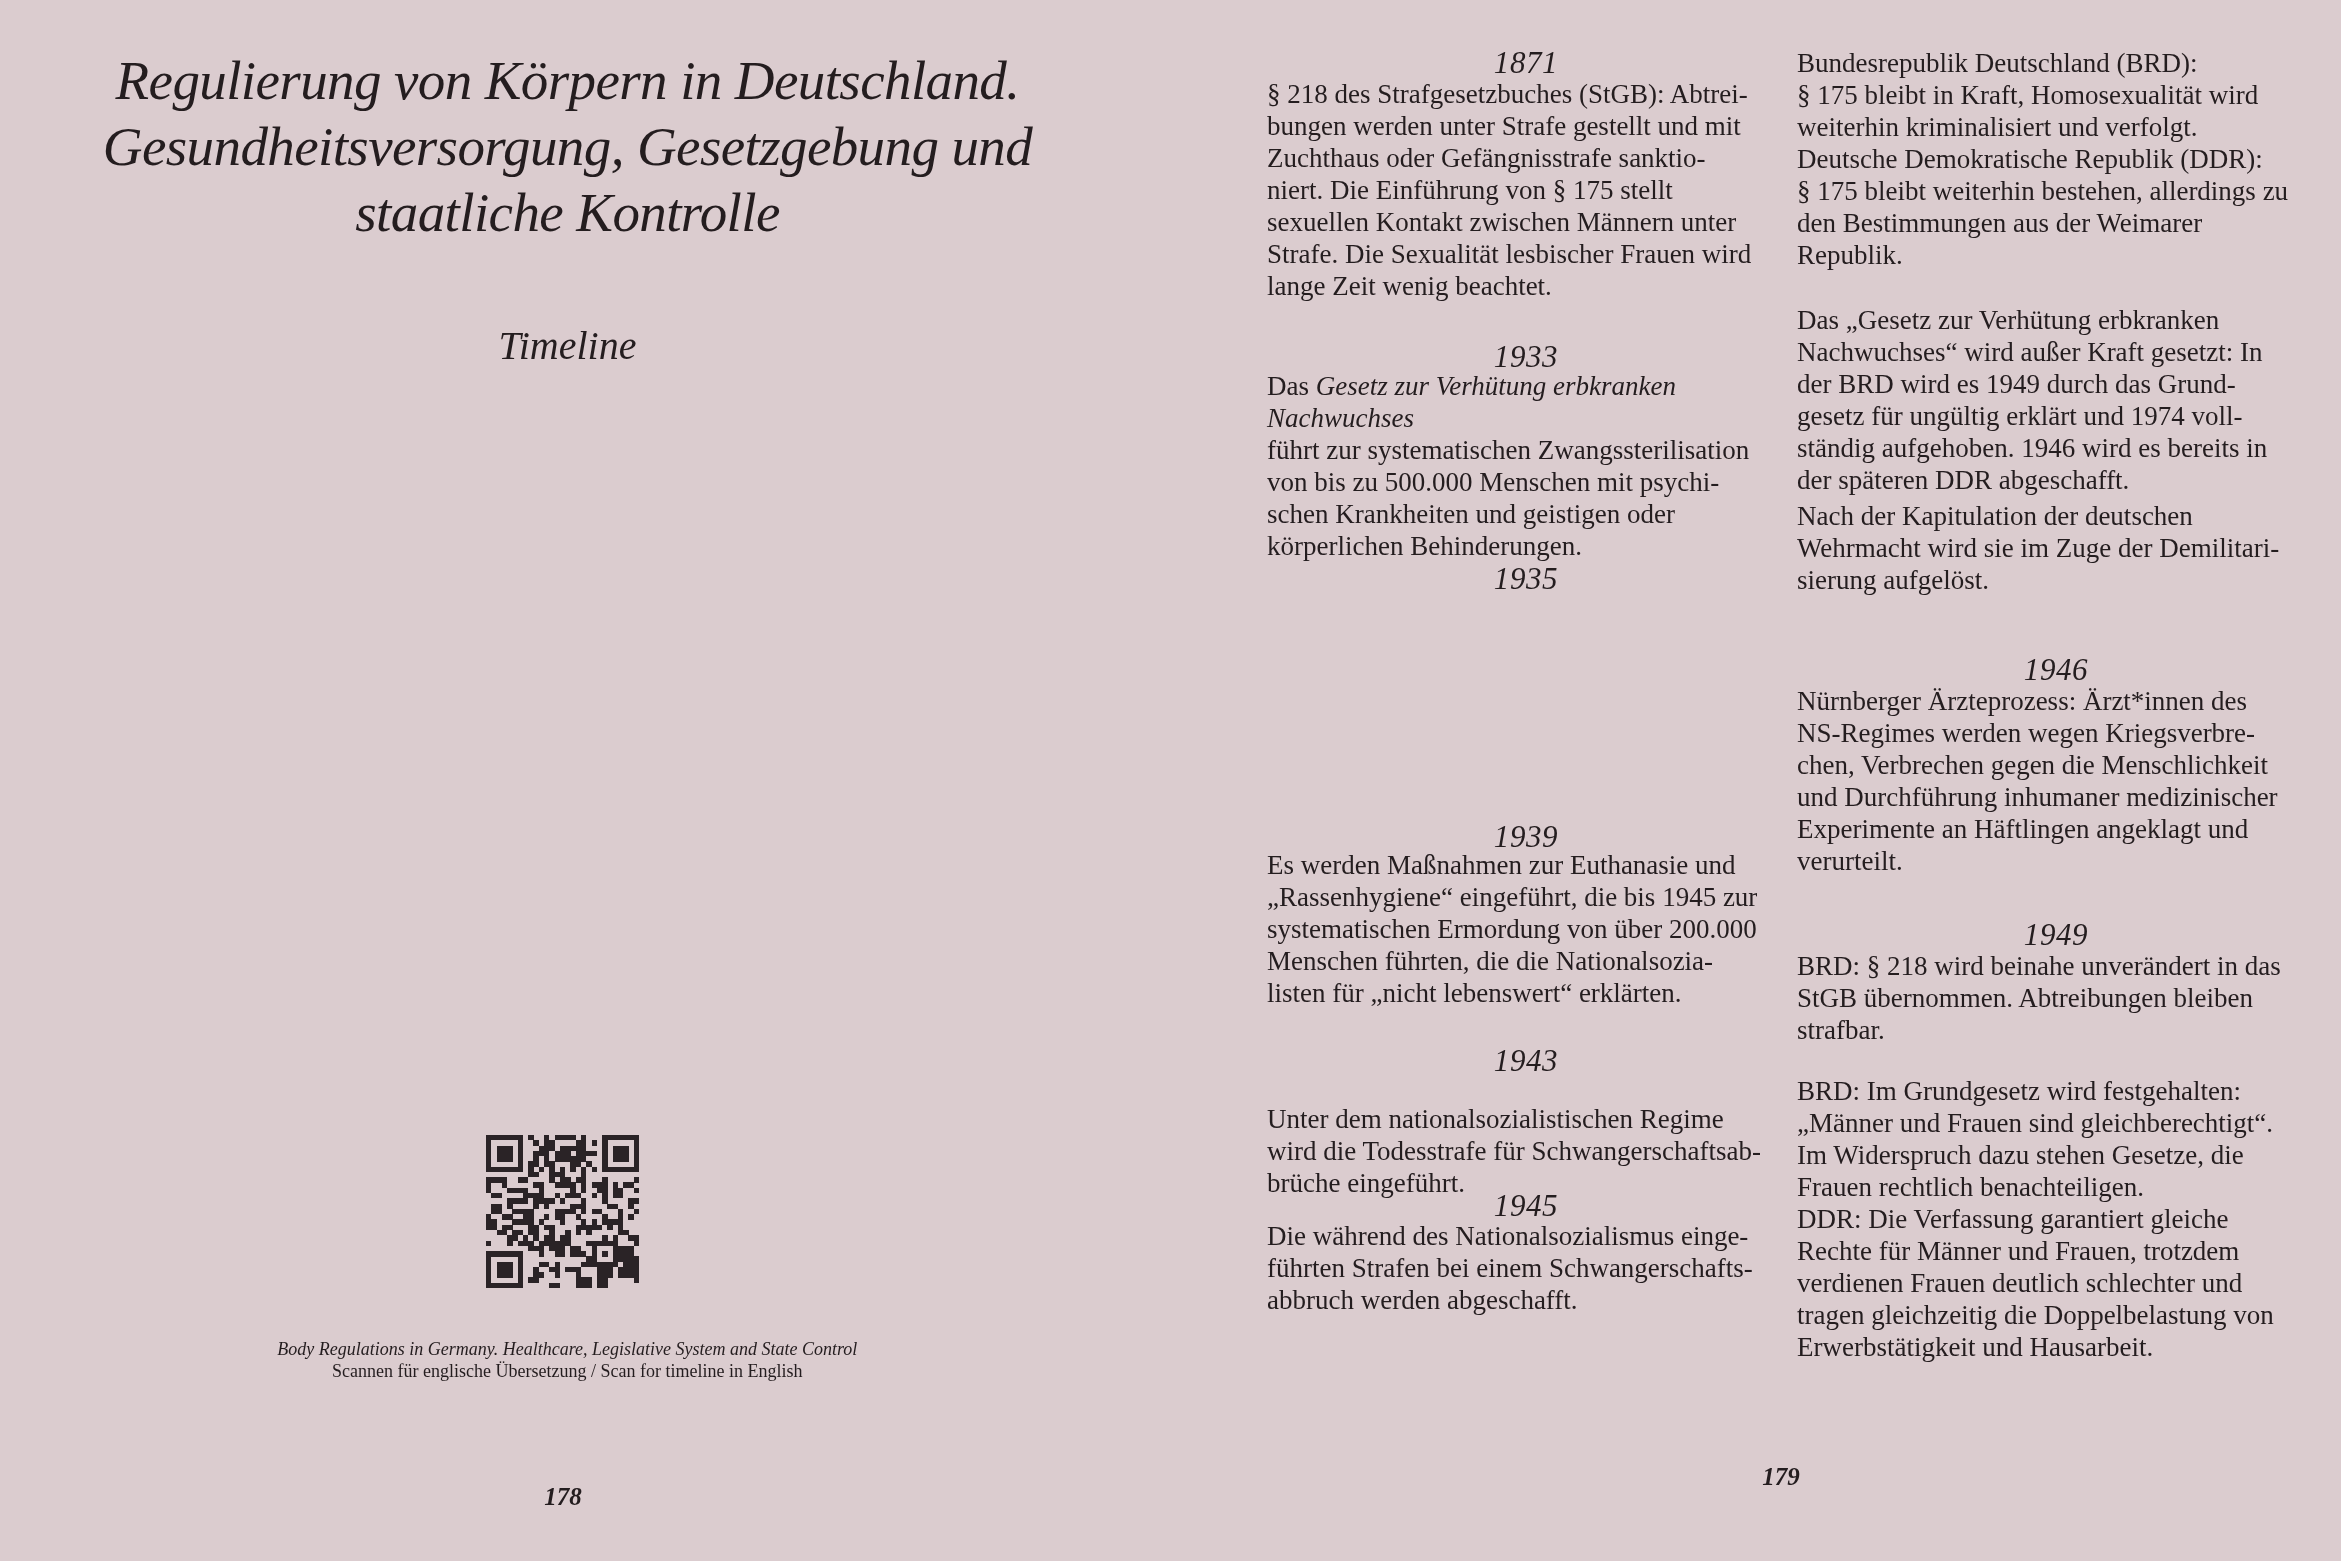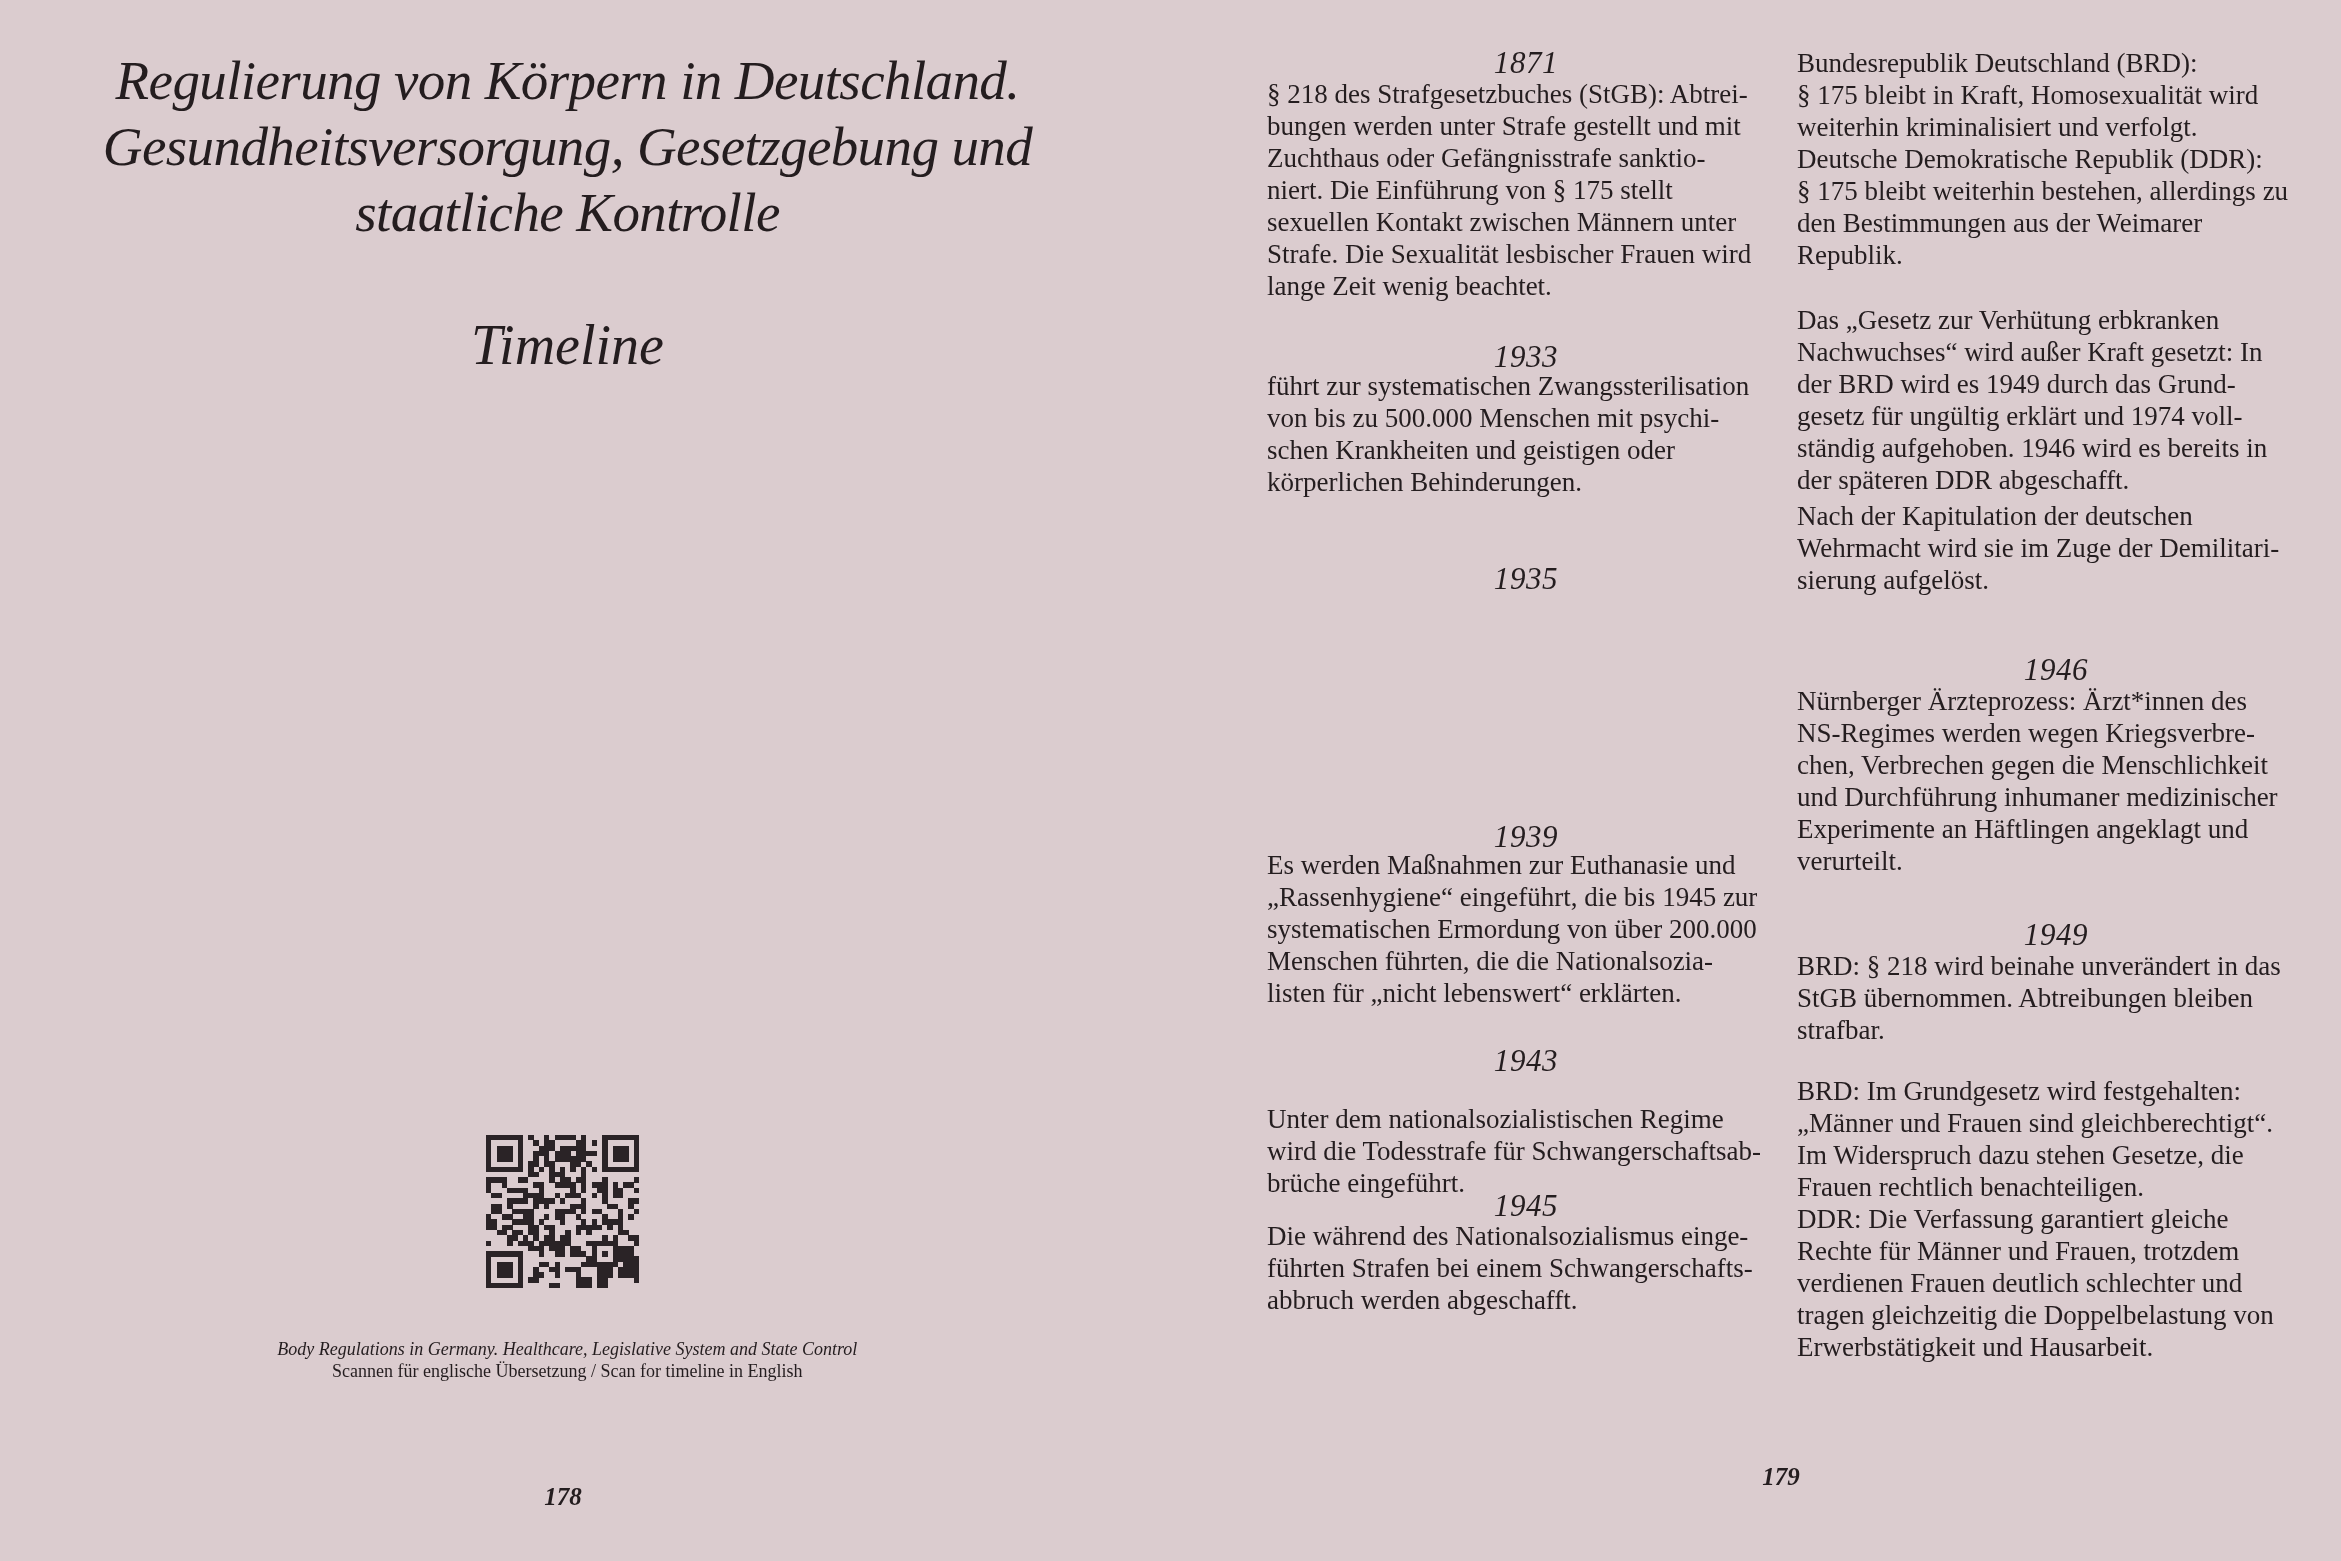--- a/index.html
+++ b/index.html
@@ -13,21 +13,21 @@
   .pre { white-space:pre-line; }
 
   
   .display-title {
     left:16.5px; top:48px; width:1102px;
     font-style:italic; font-size:55px; line-height:66px;
     text-align:center; letter-spacing:-0.6px;
   }
   .subtitle {
     left:16.5px; top:318px; width:1102px;
-    font-style:italic; font-size:56px; line-height:55px;
+    font-style:italic; font-size:40px; line-height:55px;
     text-align:center;
   }
 
   
   .body-text { font-size:27px; line-height:32px; }
   .col1 { left:1267px; width:551px; }
   .col2 { left:1797px; width:551px; }
   .year-heading {
     font-style:italic; font-size:31px; line-height:34px;
     text-align:center; width:518px; letter-spacing:0.6px;
@@ -499,20 +499,21 @@
   <div class="abs col1 body-text pre" style="top:78px">§ 218 des Strafgesetzbuches (StGB): Abtrei-
 bungen werden unter Strafe gestellt und mit
 Zuchthaus oder Gefängnisstrafe sanktio-
 niert. Die Einführung von § 175 stellt
 sexuellen Kontakt zwischen Männern unter
 Strafe. Die Sexualität lesbischer Frauen wird
 lange Zeit wenig beachtet.</div>
 
   <div class="abs col1 year-heading" style="top:340px">1933</div>
   <div class="abs col1 body-text" style="top:370px">
+    <div><span>Das </span><span class="inline-italic">Gesetz zur Verhütung erbkranken Nachwuchses</span></div>
     <div class="pre">führt zur systematischen Zwangssterilisation
 von bis zu 500.000 Menschen mit psychi-
 schen Krankheiten und geistigen oder
 körperlichen Behinderungen.</div>
   </div>
 
   <div class="abs col1 year-heading" style="top:562px">1935</div>
 
   <div class="abs col1 year-heading" style="top:820px">1939</div>
   <div class="abs col1 body-text pre" style="top:849px">Es werden Maßnahmen zur Euthanasie und

